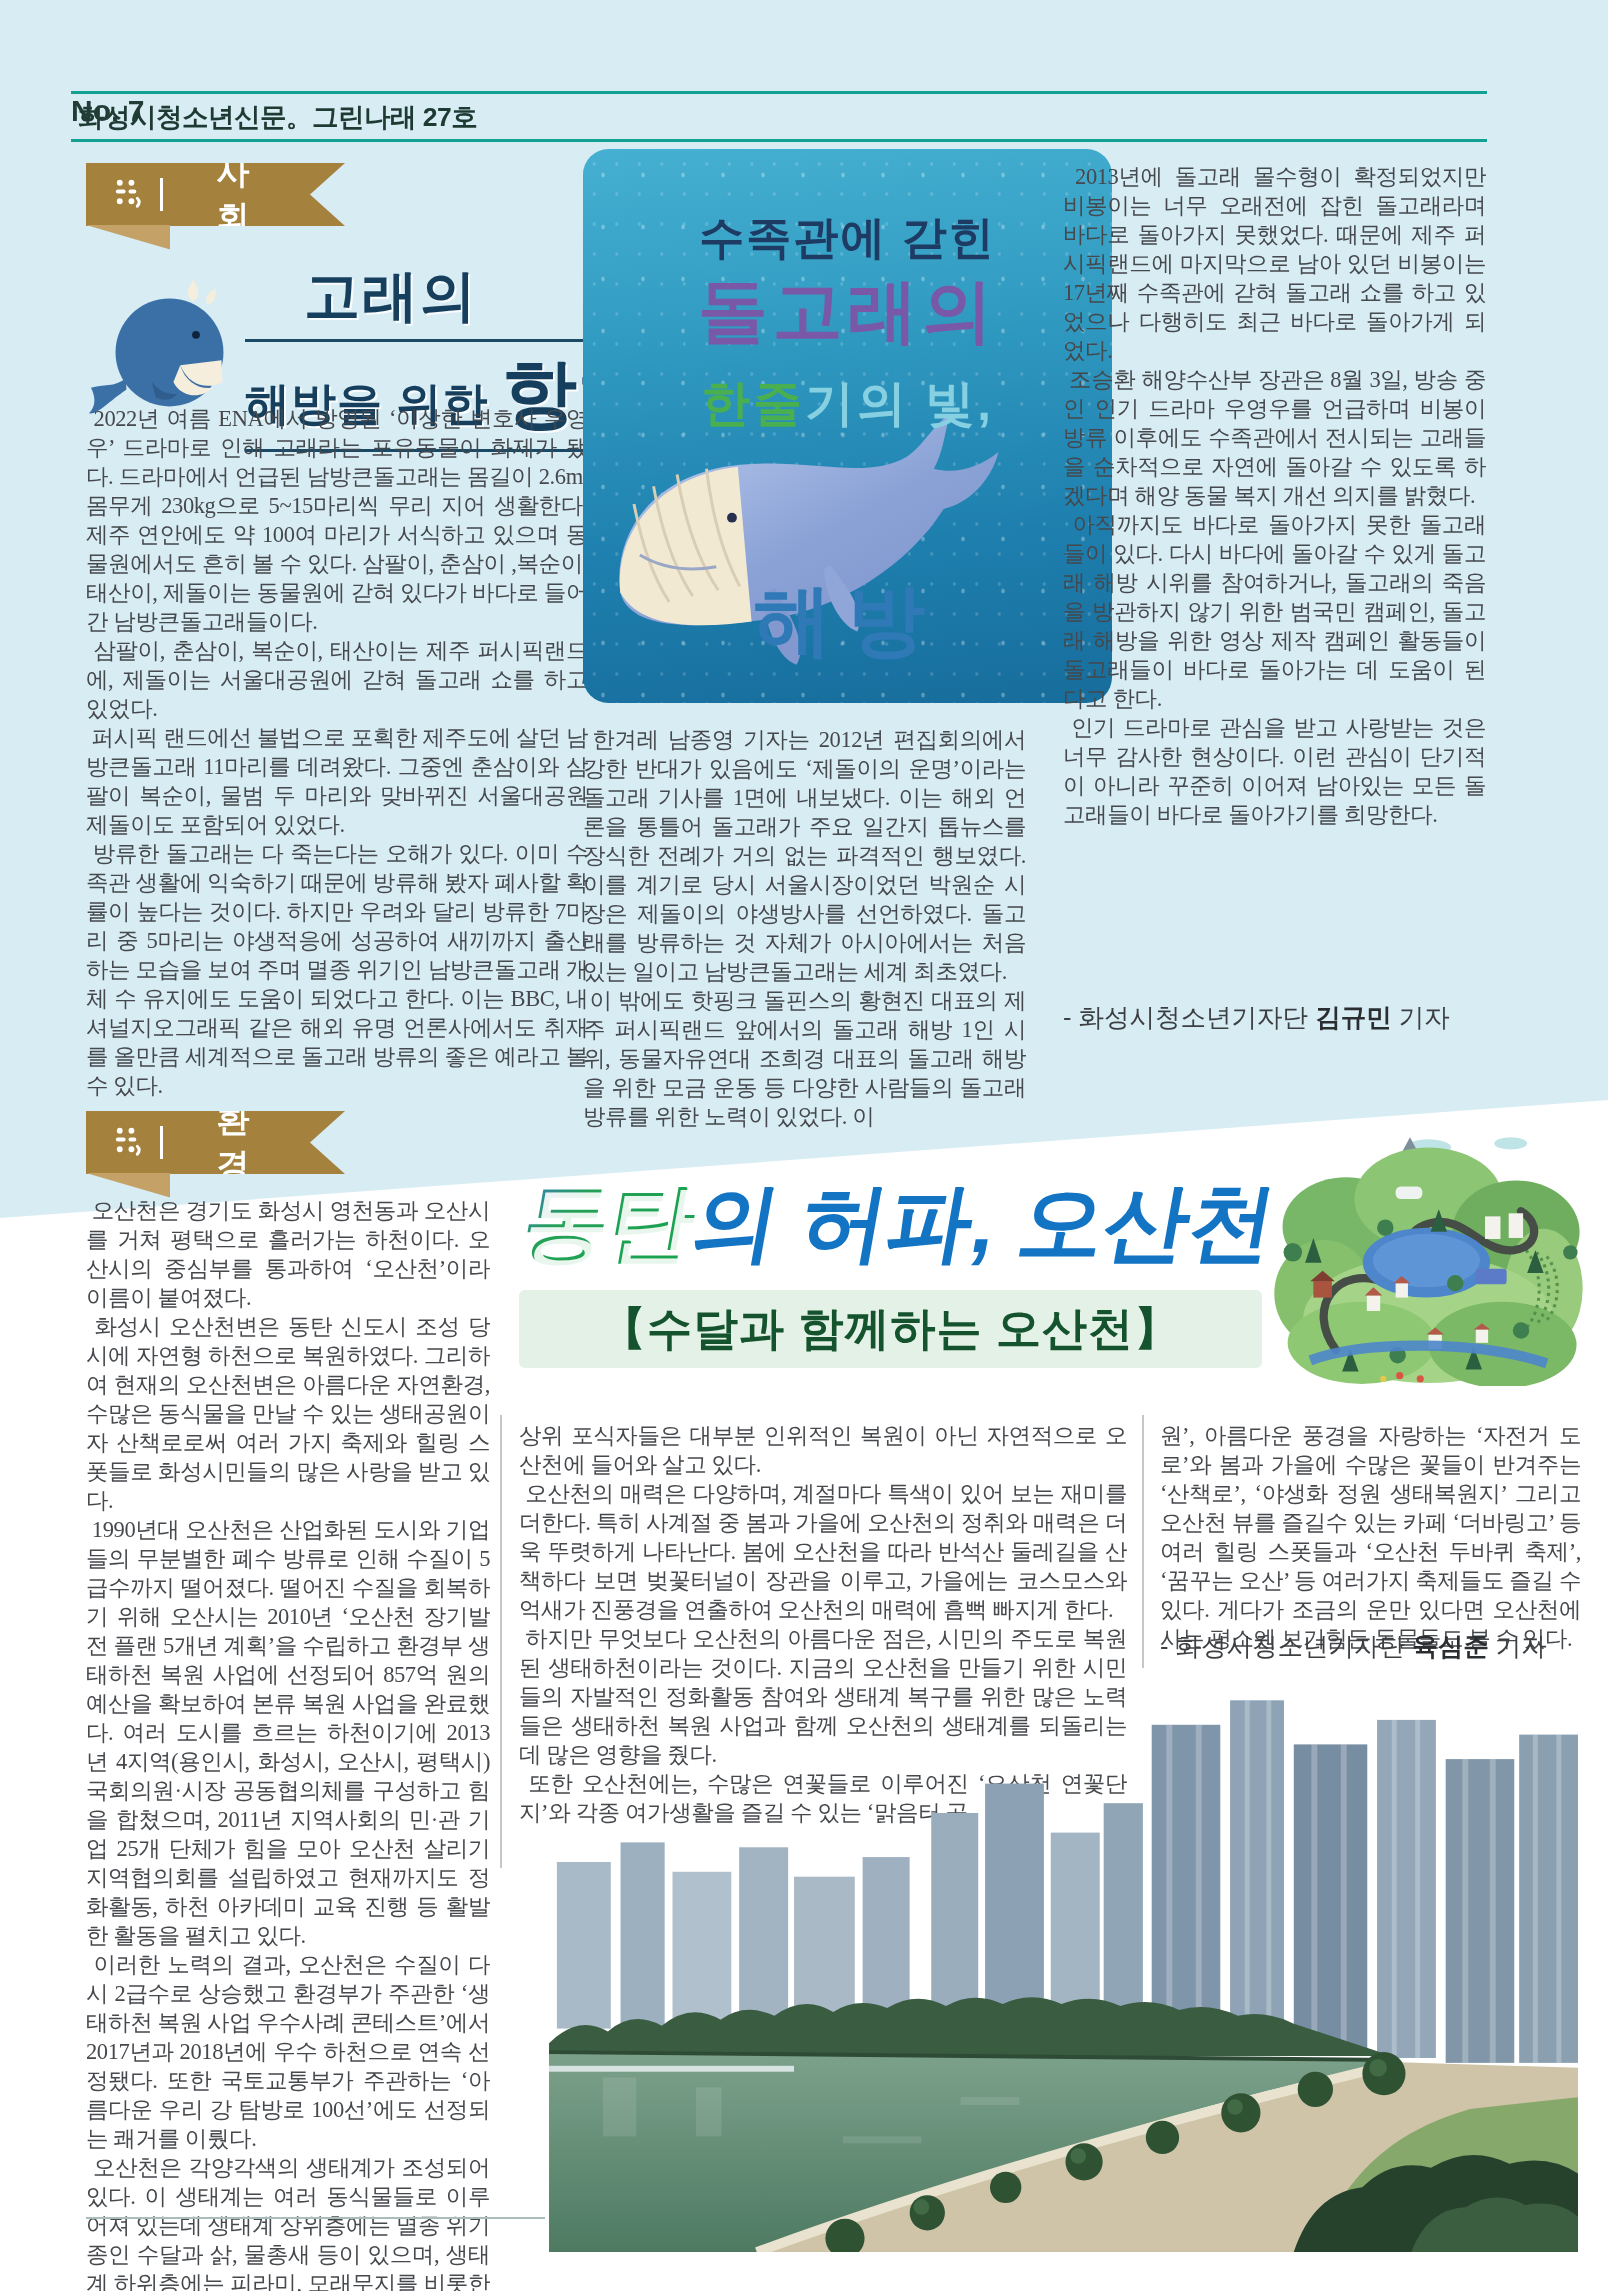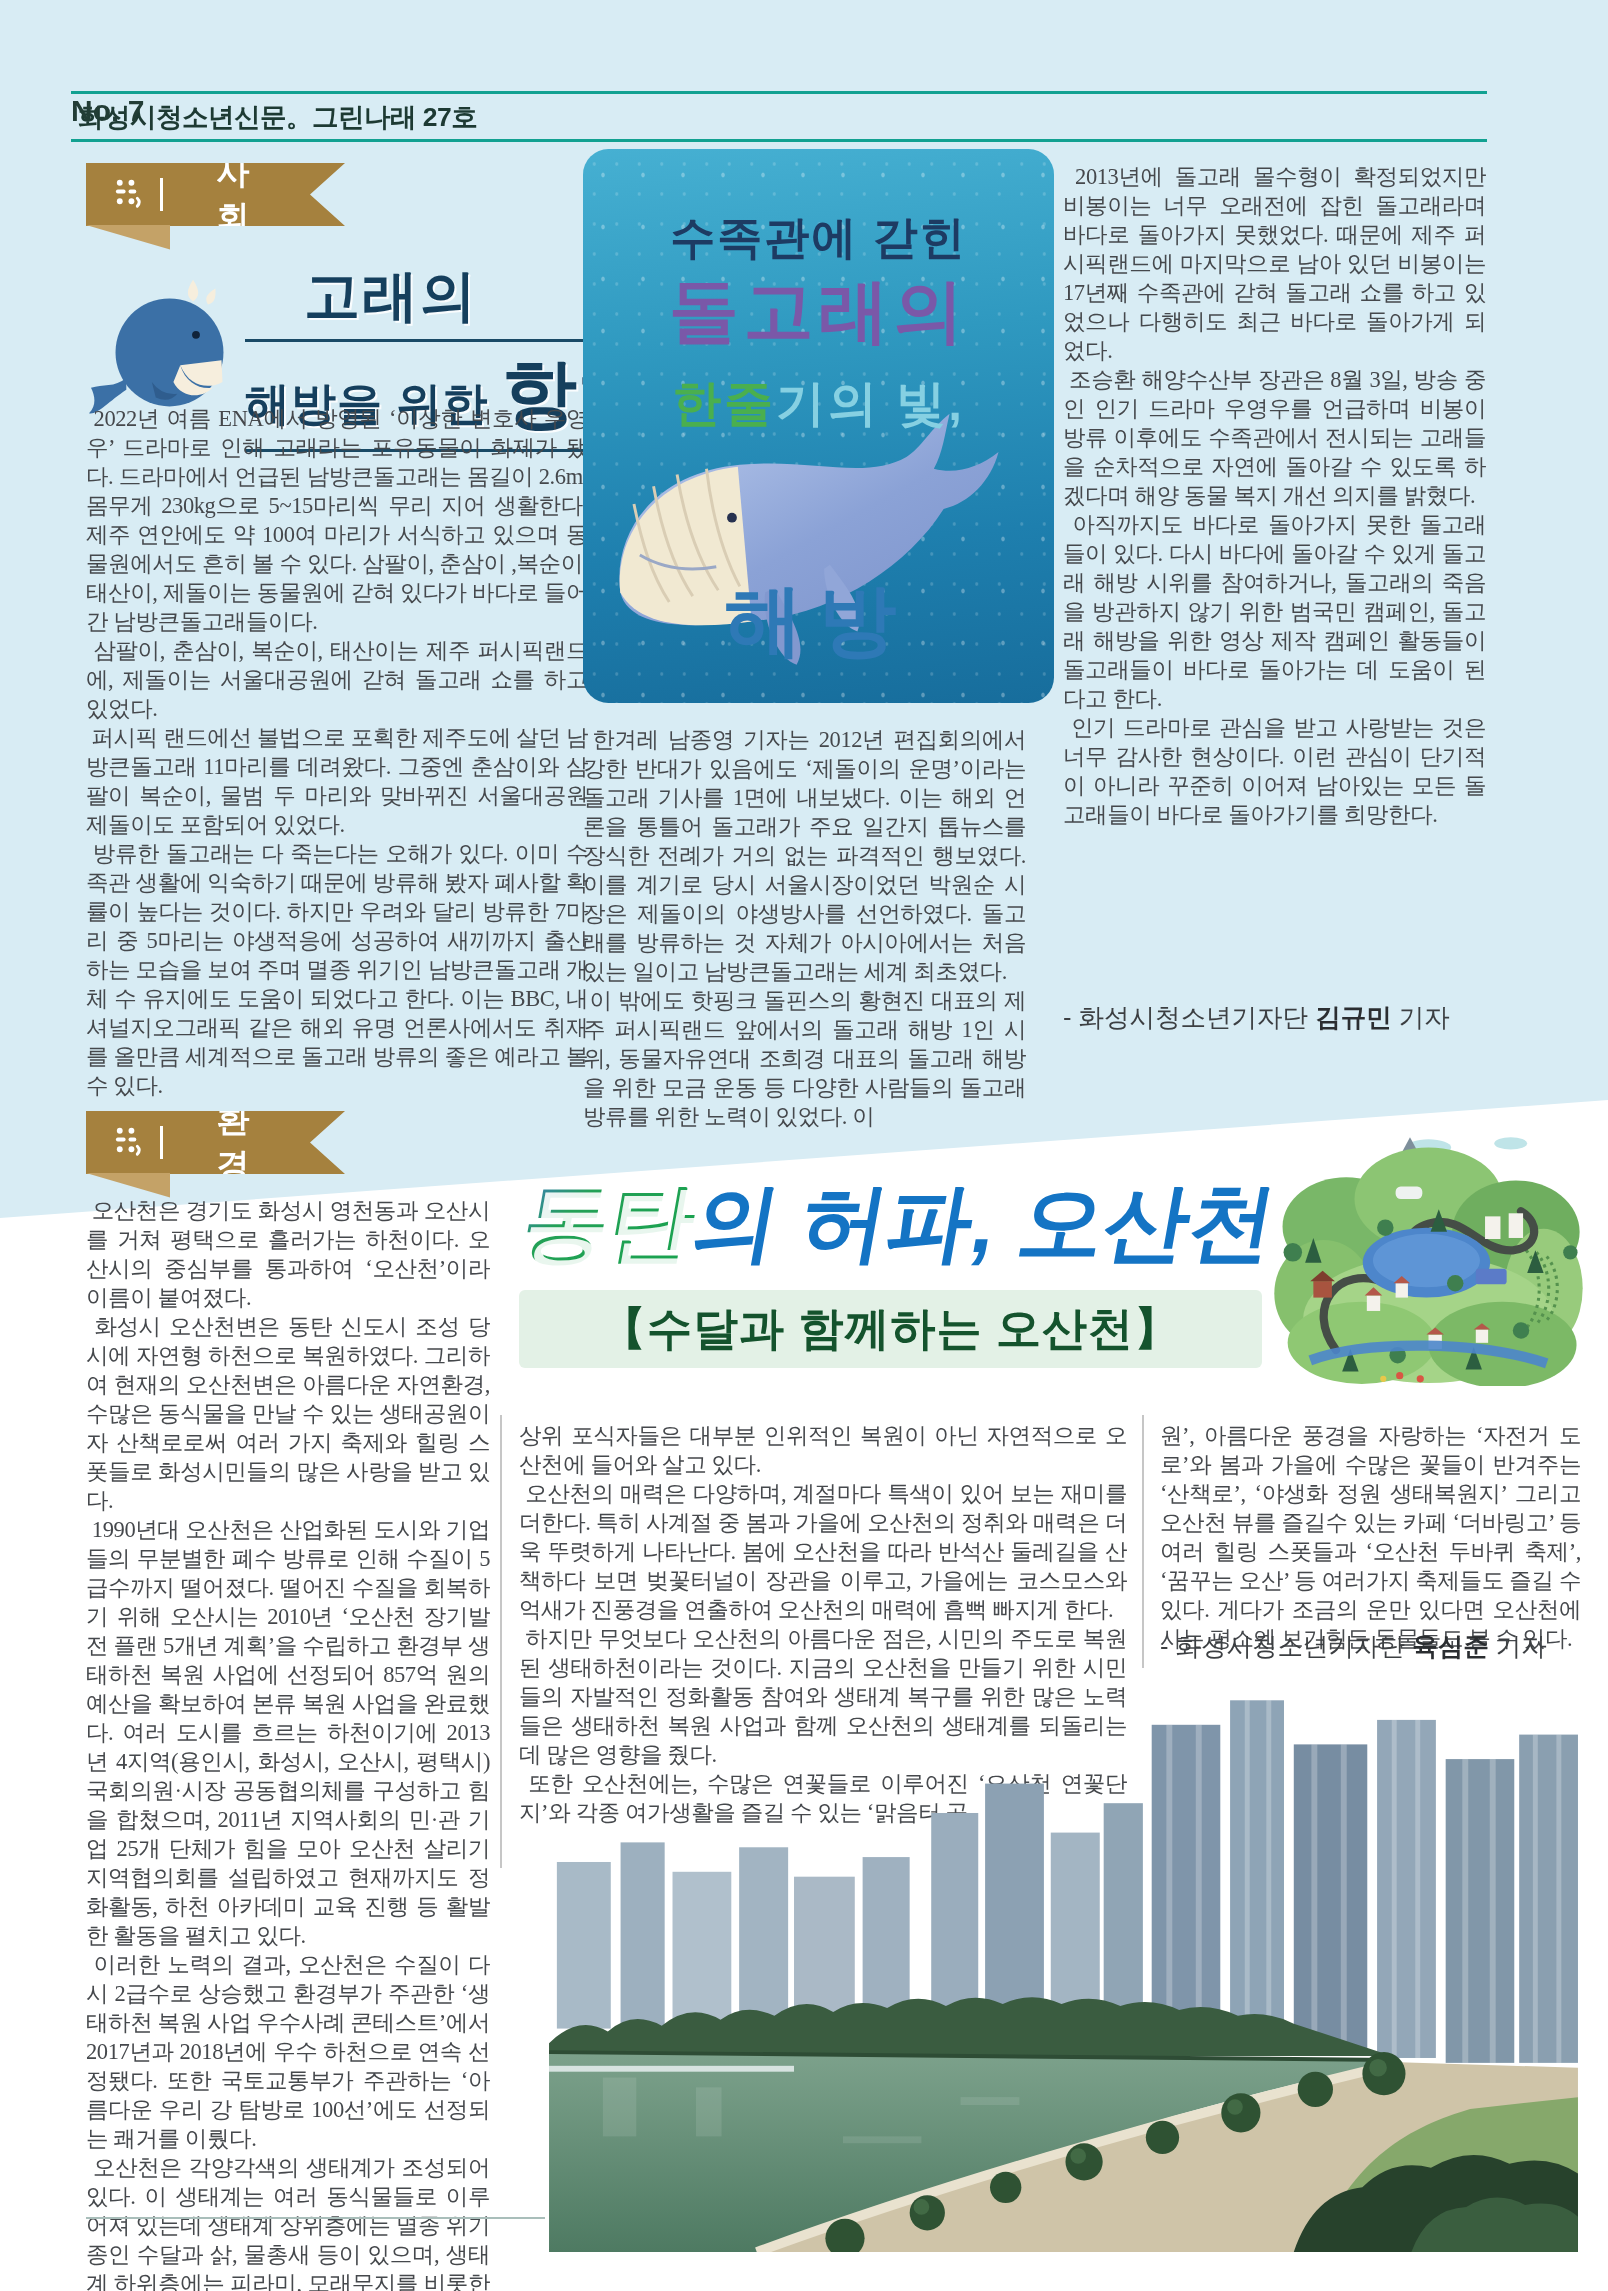--- a/index.html
+++ b/index.html
@@ -46,21 +46,21 @@
     text-align:justify;letter-spacing:-0.4px;
   }
   .para{margin:0;white-space:pre-wrap;}
   .byline{
     position:absolute;font-family:"Liberation Sans","DejaVu Sans",sans-serif;
     font-size:25.5px;color:#3c3f42;
   }
   .byline .name{font-weight:bold;color:#2b2e31;}
   
   .poster{
-    position:absolute;left:583px;top:149px;width:471px;height:554px;border-radius:25.5px;overflow:hidden;
+    position:absolute;left:583px;top:149px;width:529px;height:554px;border-radius:25.5px;overflow:hidden;
     background-image:
       radial-gradient(rgba(255,255,255,.30) 1.3px, transparent 2.2px),
       radial-gradient(rgba(255,255,255,.18) 1px, transparent 1.8px),
       linear-gradient(175deg,#46b0d2 0%,#2f99c0 35%,#1e7fae 70%,#176d9c 100%);
     background-size:40px 52px,22.5px 30px,100% 100%;
   }
   .poster .pline{position:absolute;left:0;width:100%;text-align:center;
     font-family:"Liberation Sans","DejaVu Sans",sans-serif;font-weight:bold;z-index:2;}
   .poster .p1{top:59px;font-size:45px;color:#1d3b63;letter-spacing:2px;}
   .poster .p2{top:116px;font-size:70px;color:#7a58a8;letter-spacing:4.9px;}

